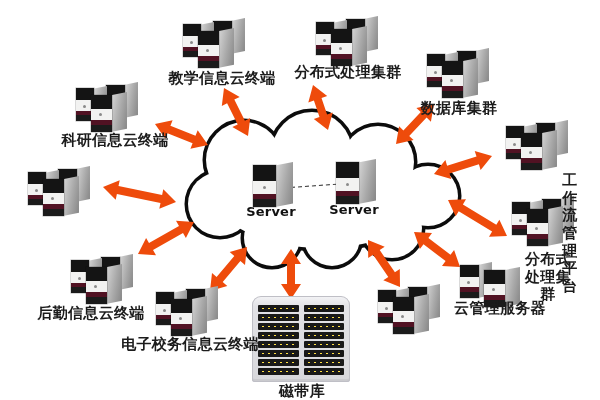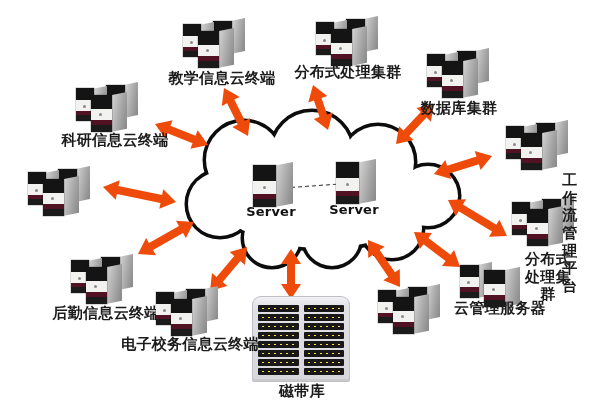--- a/index.html
+++ b/index.html
@@ -316,21 +316,21 @@
         <div class="tower" style="left: 15px; top: 10px; width: 36px; height: 40px;">
           <div class="side"></div>
           <div class="front">
             <div class="tf-top"></div>
             <div class="tf-mid"></div>
             <div class="tf-stripe"></div>
             <div class="tf-base"></div>
           </div>
         </div>
       </div>
-      <div class="node-label" style="left: 106px; top: 305px;">后勤信息云终端</div>
+      <div class="node-label" style="left: 91px; top: 305px;">后勤信息云终端</div>
       <div class="cluster" style="left: 156px; top: 286px;">
         <div class="tower" style="left: 30px; top: 0px; width: 32px; height: 36px;">
           <div class="side"></div>
           <div class="front">
             <div class="tf-top"></div>
             <div class="tf-mid"></div>
             <div class="tf-stripe"></div>
             <div class="tf-base"></div>
           </div>
         </div>

